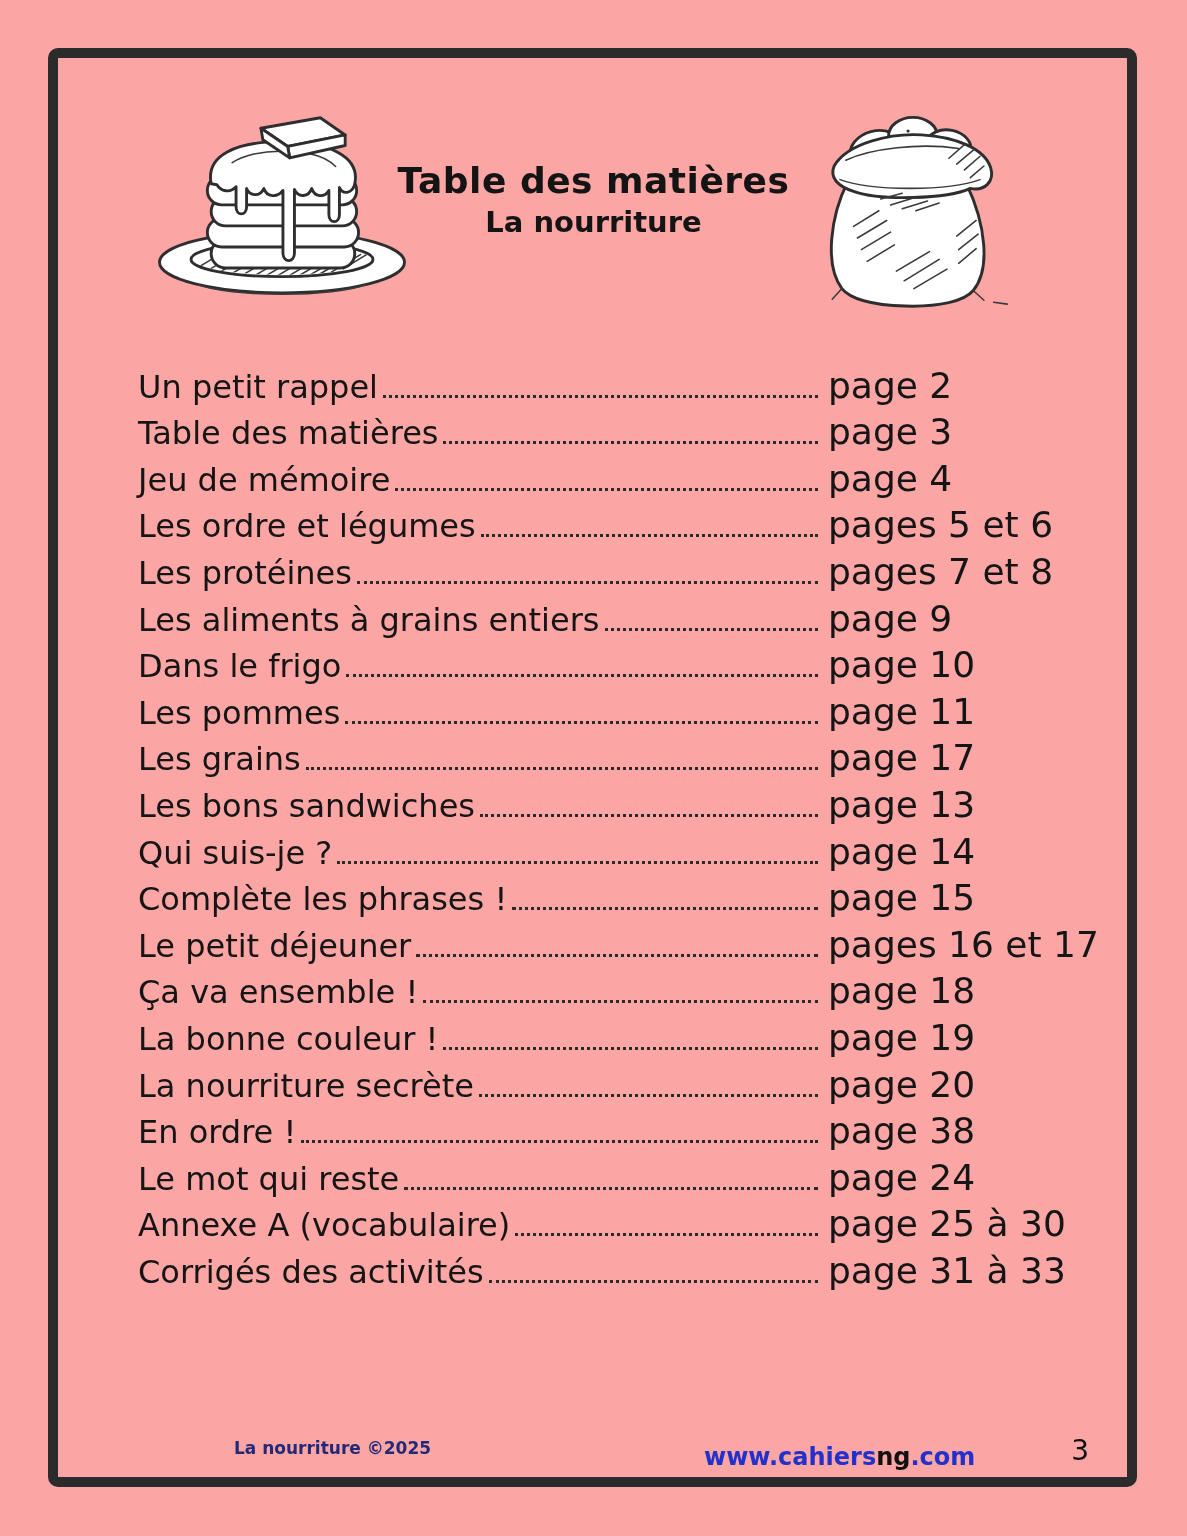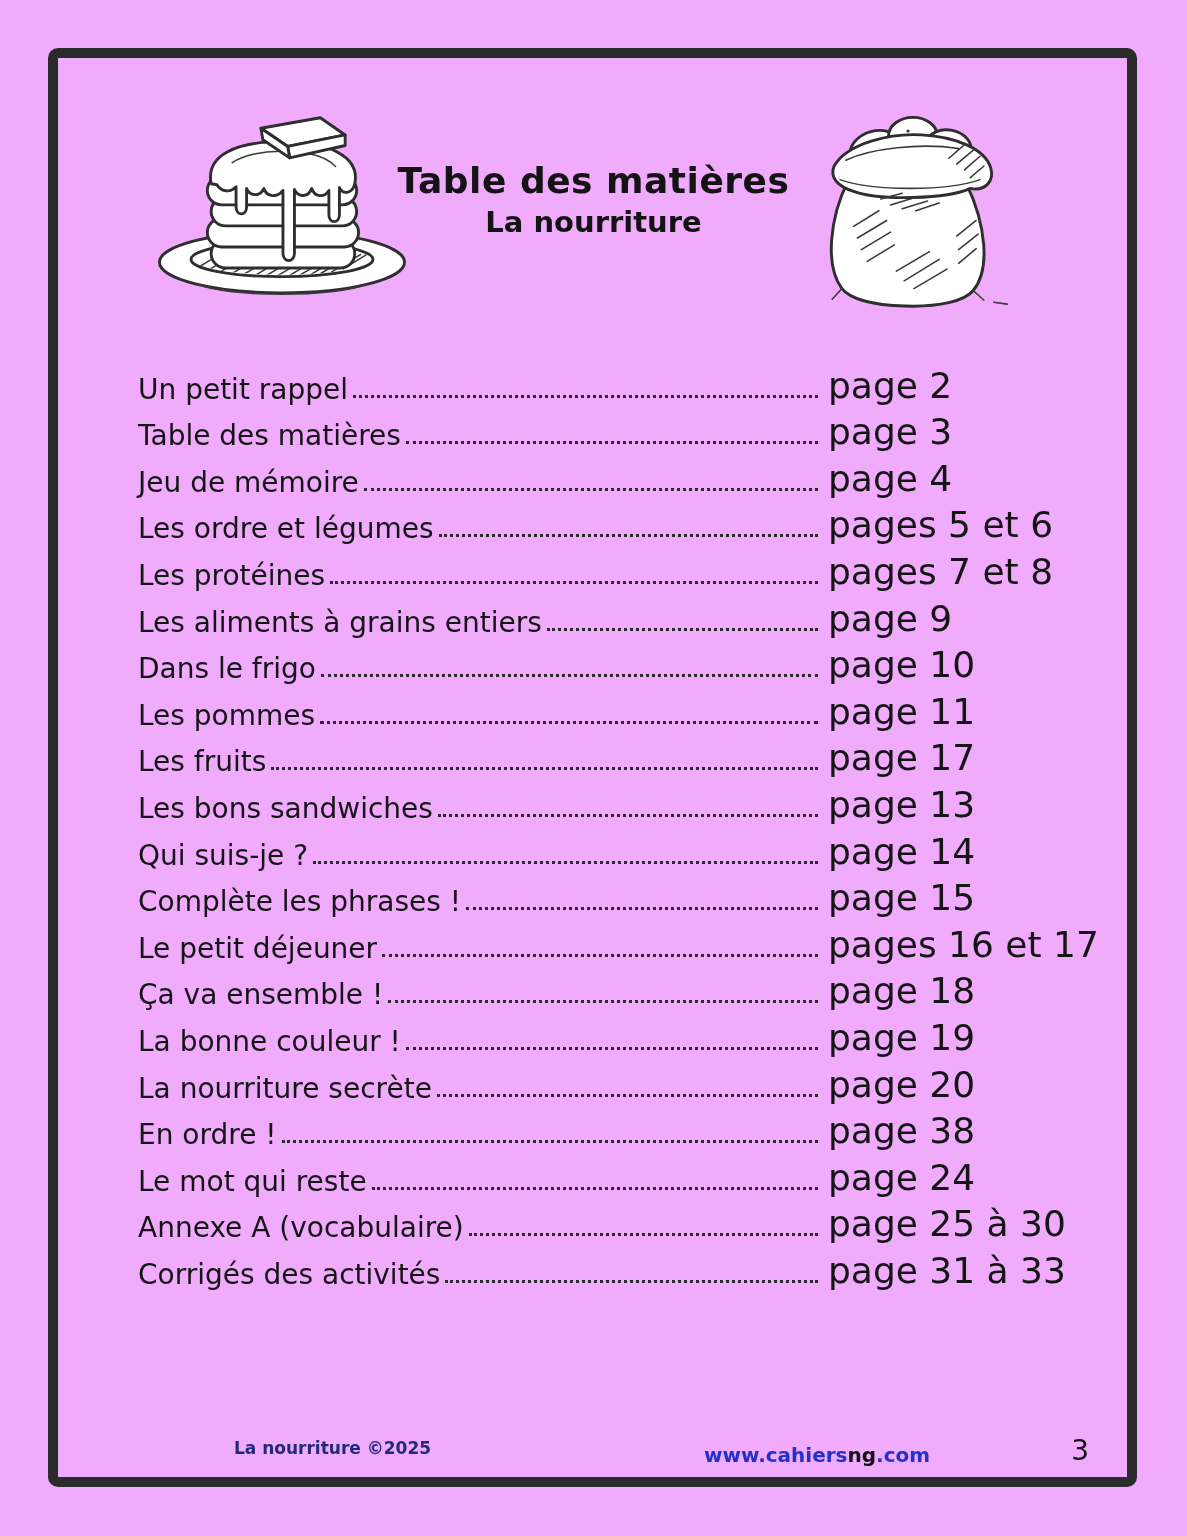--- a/index.html
+++ b/index.html
@@ -1,20 +1,20 @@
 <!DOCTYPE html>
 <html><head>
 <meta charset="utf-8">
 <style>
   html, body { margin: 0; padding: 0; background: #ffffff; }
   .page {
     position: relative;
     width: 1187px;
     height: 1536px;
-    background: #f0abfc;
+    background: #fca5a5;
     font-family: "DejaVu Sans", sans-serif;
     color: #151515;
     overflow: hidden;
   }
   .border-frame {
     position: absolute;
     left: 48px; top: 48px; right: 50px; bottom: 49px;
     border: 10px solid #2b2b2b;
     border-radius: 10px;
     pointer-events: none;
@@ -51,21 +51,21 @@
     width: 925px;
   }
   .toc-row {
     display: flex;
     align-items: flex-end;
     height: 46.6px;
     padding-bottom: 5px;
     box-sizing: border-box;
   }
   .toc-label {
-    font-size: 28px;
+    font-size: 32px;
     white-space: nowrap;
     flex: 0 0 auto;
   }
   .leader {
     flex: 1 1 auto;
     min-width: 20px;
     border-bottom: 3px dotted #2a2a2a;
     margin: 0 10px 8px 5px;
     height: 0;
   }
@@ -84,21 +84,21 @@
   }
   .copyright {
     position: absolute;
     left: 176px; top: 0;
     font-size: 17px;
     color: #222a78;
   }
   .website {
     position: absolute;
     left: 646px; top: 5px;
-    font-size: 20px;
+    font-size: 24px;
     text-decoration: none;
   }
   .web-blue  { color: #2230cc; }
   .web-black { color: #111111; }
   .page-number {
     position: absolute;
     right: 40px; top: -4px;
     font-size: 28px;
     font-weight: normal;
     color: #111111;
@@ -236,21 +236,21 @@
       <span class="toc-page">page 10</span>
     </div>
 
     <div class="toc-row">
       <span class="toc-label">Les pommes</span>
       <span class="leader"></span>
       <span class="toc-page">page 11</span>
     </div>
 
     <div class="toc-row">
-      <span class="toc-label">Les fruits</span>
+      <span class="toc-label">Les grains</span>
       <span class="leader"></span>
       <span class="toc-page">page 17</span>
     </div>
 
     <div class="toc-row">
       <span class="toc-label">Les bons sandwiches</span>
       <span class="leader"></span>
       <span class="toc-page">page 13</span>
     </div>
 

